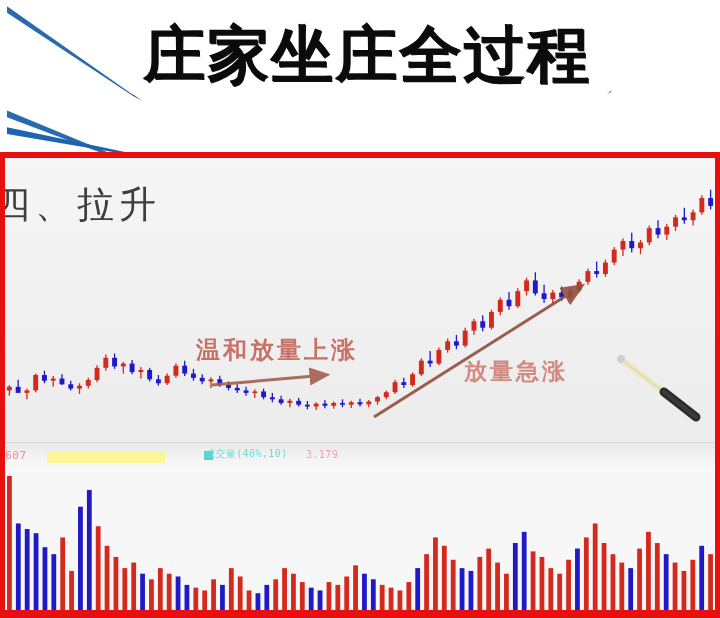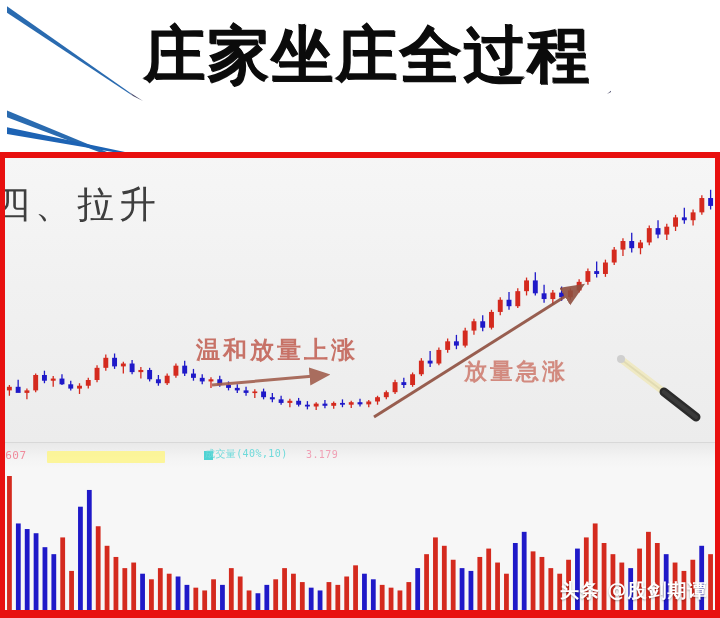--- a/index.html
+++ b/index.html
@@ -382,15 +382,14 @@
   </svg>
 
   <svg class="stylus" viewBox="0 0 96 78">
     <line x1="10" y1="8" x2="52" y2="40" stroke="#efe9c4" stroke-width="7" stroke-linecap="round"></line>
     <line x1="10" y1="8" x2="52" y2="40" stroke="#d8d2a8" stroke-width="2" stroke-linecap="round" opacity=".6"></line>
     <circle cx="9" cy="7" r="4" fill="#cfcfcf"></circle>
     <line x1="52" y1="40" x2="84" y2="65" stroke="#2b2b2b" stroke-width="9" stroke-linecap="round"></line>
     <line x1="52" y1="40" x2="84" y2="65" stroke="#4a4a4a" stroke-width="4" stroke-linecap="round" opacity=".5"></line>
   </svg>
 
-  <div class="watermark">头条 @股剑期谭</div>
 
 </div>
 
 </body></html>

